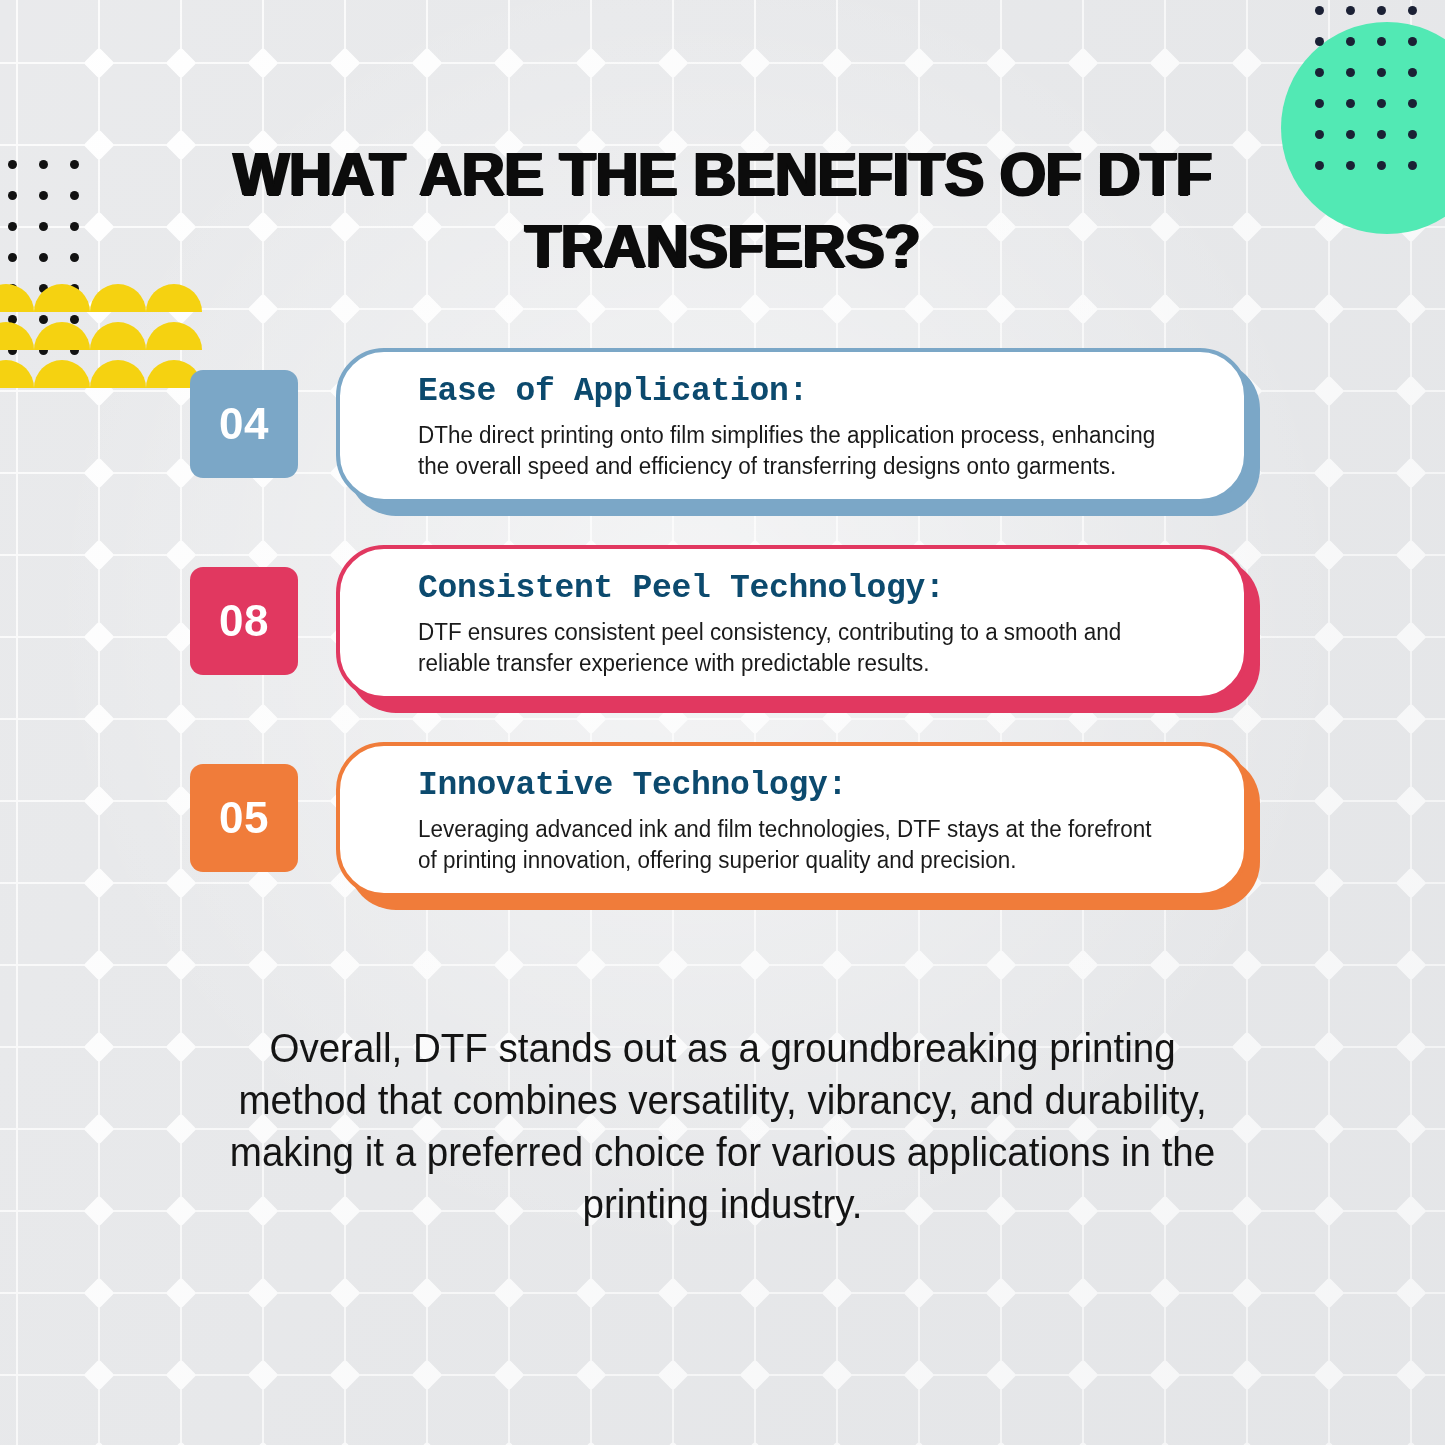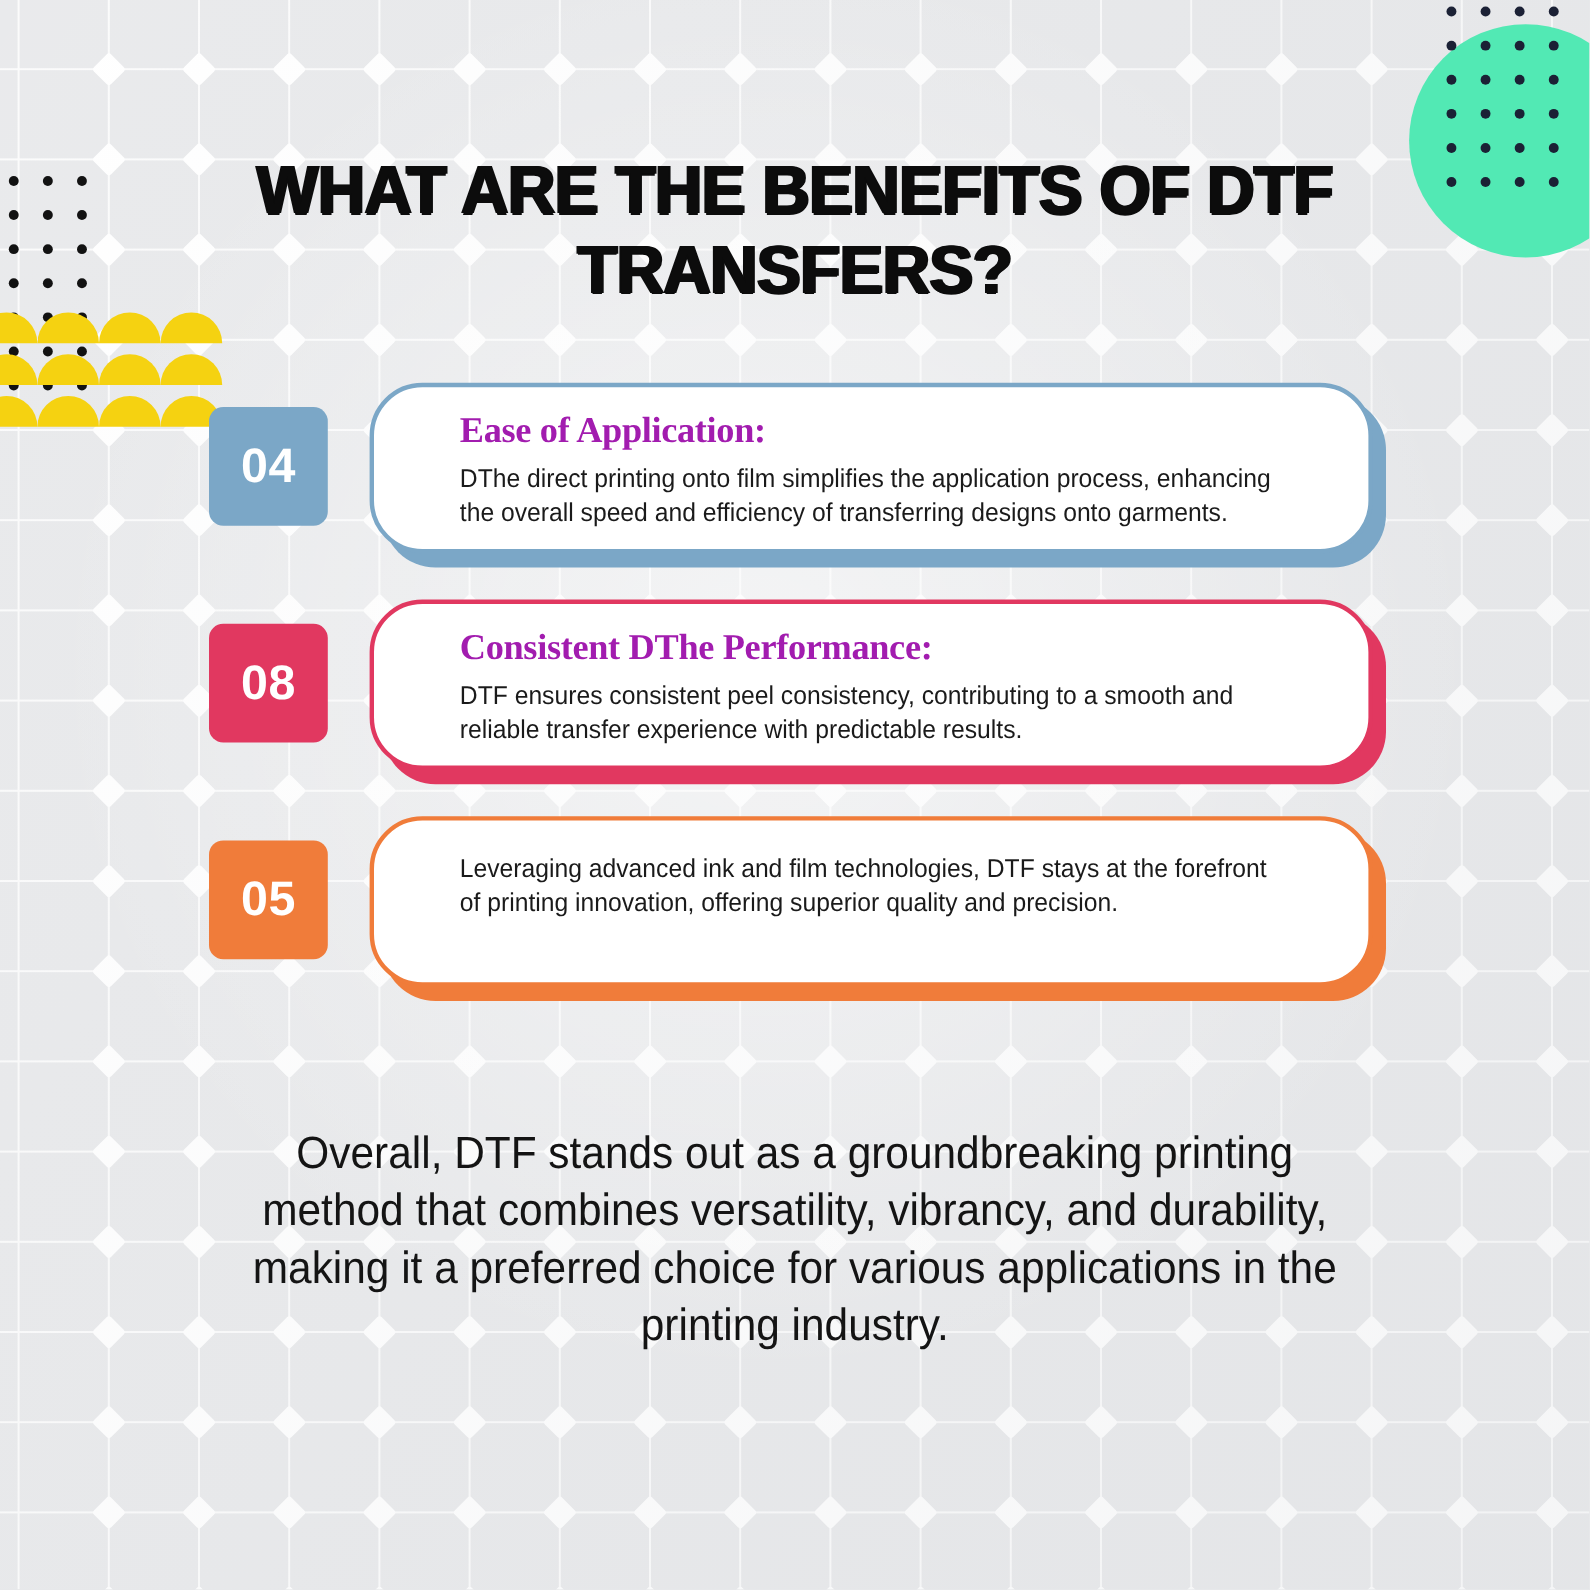--- a/index.html
+++ b/index.html
@@ -149,26 +149,26 @@
     position: absolute;
     left: 0; top: 0;
     width: 912px; height: 155px;
     background: #ffffff;
     border-radius: 48px;
     border-style: solid;
     border-width: 4px;
     padding: 20px 40px 0 78px;
   }
   .panel-heading {
-    font-family: Liberation Serif, serif;
+    font-family: Liberation Mono, monospace;
     font-weight: 700;
     font-size: 33px;
     line-height: 40px;
     letter-spacing: -0.3px;
-    color: #a21caf;
+    color: #0c4a6e;
     white-space: nowrap;
   }
   .panel-body {
     margin-top: 8px;
     font-family: "Liberation Sans", sans-serif;
     font-weight: 400;
     font-size: 23.5px;
     line-height: 31px;
     color: #1a1a1a;
     transform: scaleX(0.955);
@@ -583,31 +583,32 @@
         <div class="panel-body">DThe direct printing onto film simplifies the application process, enhancing the overall speed and efficiency of transferring designs onto garments.</div>
       </div>
     </div>
   </div>
 
   <div class="card-row r2">
     <div class="badge" style="background: rgb(225, 56, 96);">08</div>
     <div class="panel-wrap">
       <div class="panel-shadow" style="background: rgb(225, 56, 96);"></div>
       <div class="panel" style="border-color: rgb(225, 56, 96);">
-        <div class="panel-heading">Consistent DThe Performance:</div>
+        <div class="panel-heading">Consistent Peel Technology:</div>
         <div class="panel-body">DTF ensures consistent peel consistency, contributing to a smooth and reliable transfer experience with predictable results.</div>
       </div>
     </div>
   </div>
 
   <div class="card-row r3">
     <div class="badge" style="background: rgb(240, 124, 58);">05</div>
     <div class="panel-wrap">
       <div class="panel-shadow" style="background: rgb(240, 124, 58);"></div>
       <div class="panel" style="border-color: rgb(240, 124, 58);">
+        <div class="panel-heading">Innovative Technology:</div>
         <div class="panel-body">Leveraging advanced ink and film technologies, DTF stays at the forefront of printing innovation, offering superior quality and precision.</div>
       </div>
     </div>
   </div>
 
   <div class="closing">Overall, DTF stands out as a groundbreaking printing method that combines versatility, vibrancy, and durability, making it a preferred choice for various applications in the printing industry.</div>
 
 </div>
 
 </body></html>

